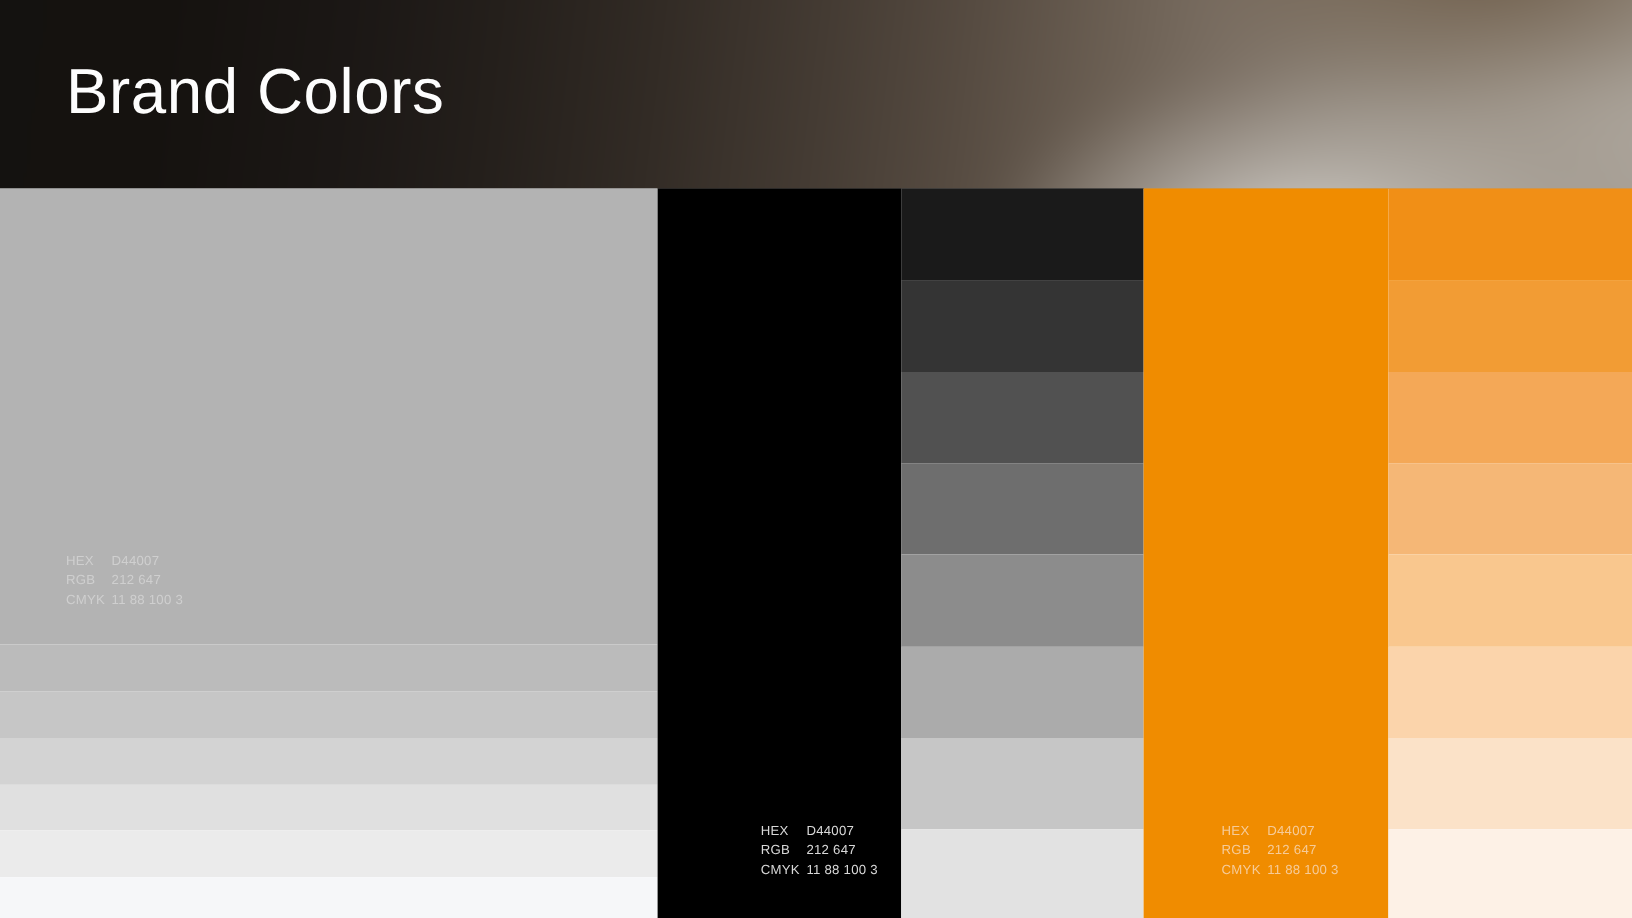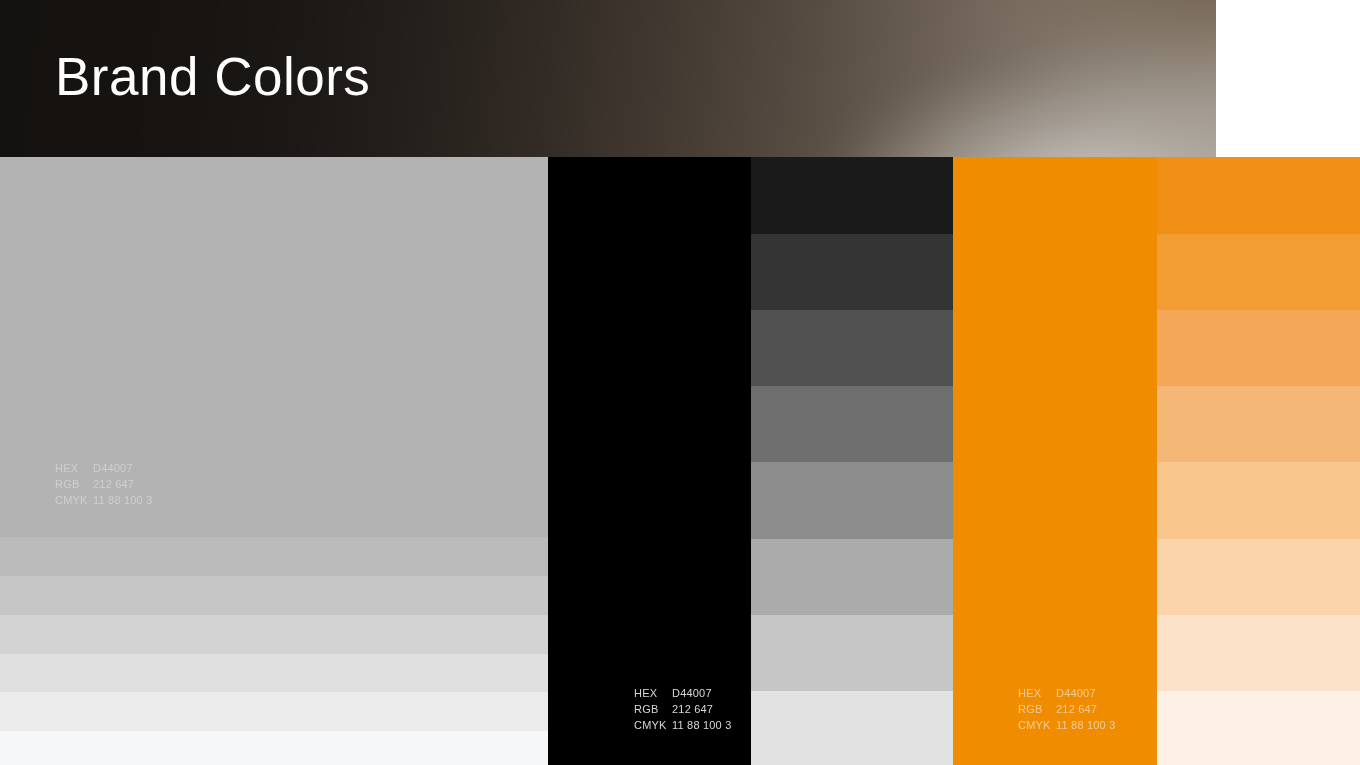--- a/index.html
+++ b/index.html
@@ -14,21 +14,21 @@
 
   #slide {
     position:relative;
     width:1360px; height:765px;
     overflow:hidden;
   }
 
   
   .header {
     position:absolute; left:0; top:0;
-    width:1216px; height:157px;
+    width:1360px; height:157px;
     overflow:hidden;
     background:#15120f;
   }
   .header-bg {
     position:absolute; left:-60px; top:-60px;
     width:1480px; height:290px;
     background:
       radial-gradient(ellipse 330px 200px at 77% 95%, rgba(226,224,220,0.95) 0%, rgba(198,194,188,0.55) 42%, rgba(150,143,134,0.0) 78%),
       radial-gradient(ellipse 300px 150px at 88% 8%, rgba(104,86,66,0.92) 0%, rgba(104,86,66,0.35) 55%, rgba(104,86,66,0) 85%),
       radial-gradient(ellipse 430px 260px at 100% 60%, rgba(175,168,158,0.9) 0%, rgba(160,152,142,0.35) 60%, rgba(160,152,142,0) 90%),

